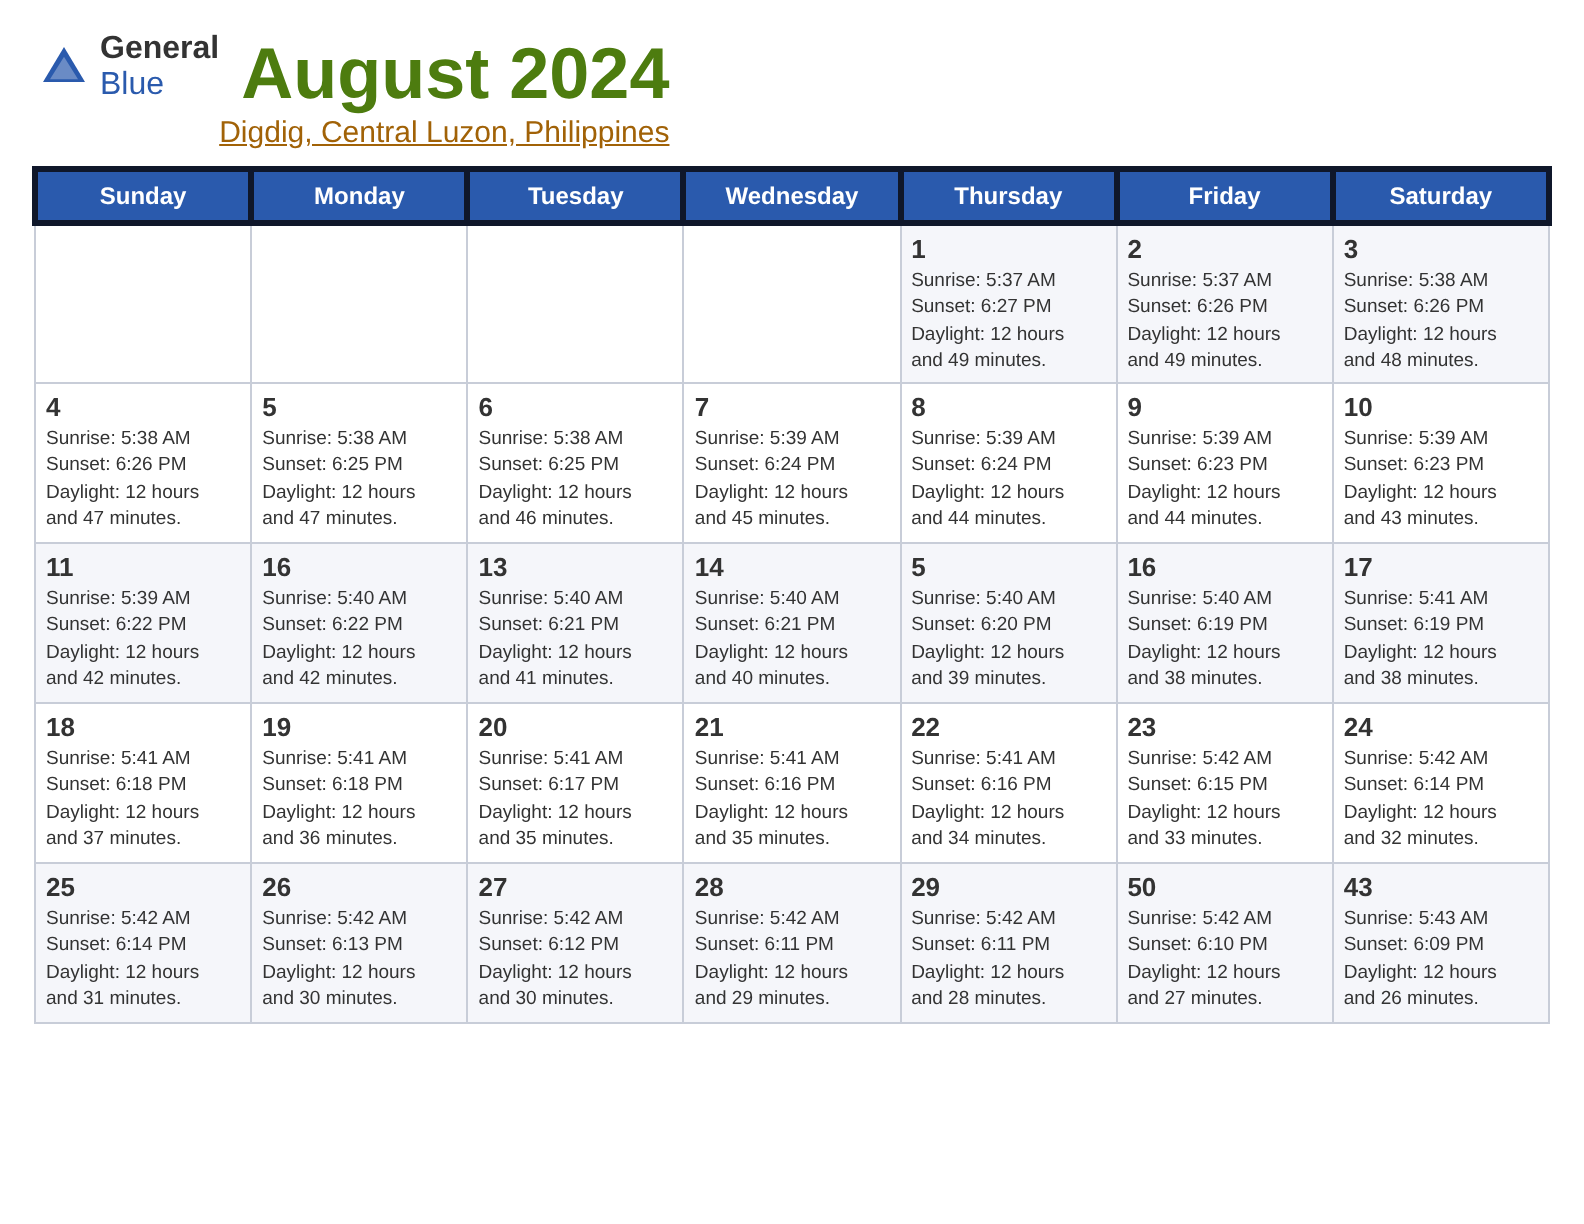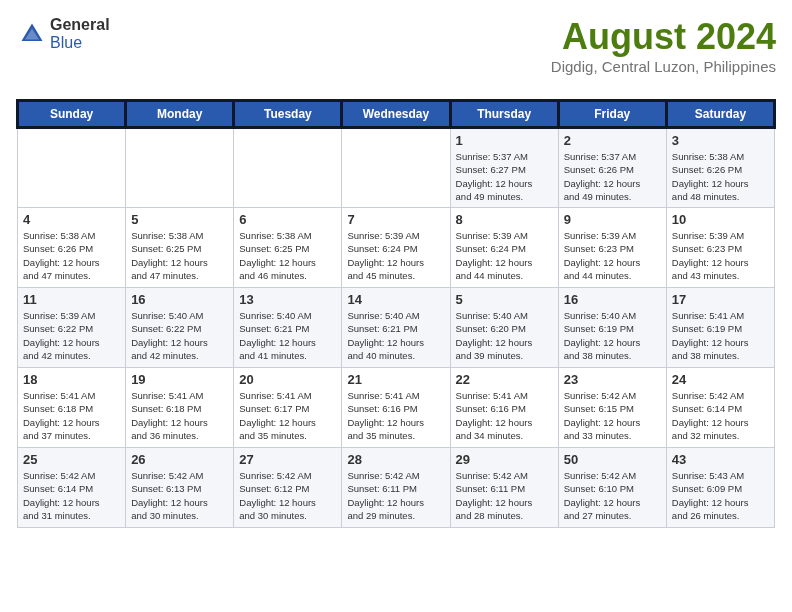--- a/index.html
+++ b/index.html
@@ -6,43 +6,43 @@
     body {
       font-family: Arial, sans-serif;
       background: #fff;
       width: 792px;
       min-height: 612px;
       padding: 16px;
     }
     .header {
       display: flex;
       align-items: flex-start;
-      justify-content: space-between;
-      margin-bottom: 24px;
+      margin-bottom: 8px;
     }
     .logo {
       display: flex;
       align-items: center;
     }
     .logo-icon {
       width: 28px;
       height: 28px;
       margin-left: 2px;
     }
     .title-block {
       text-align: right;
     }
     .month-year {
       font-size: 36px;
       font-weight: bold;
       color: #4d7c0f;
     }
     .location {
       font-size: 15px;
-      color: #737373;
+      color: #a16207;
+      text-decoration: underline;
     }
     table {
       width: 100%;
       border-collapse: collapse;
       table-layout: fixed;
     }
     thead tr th {
       background-color: #2a5aad;
       color: #fff;
       font-size: 12px;

